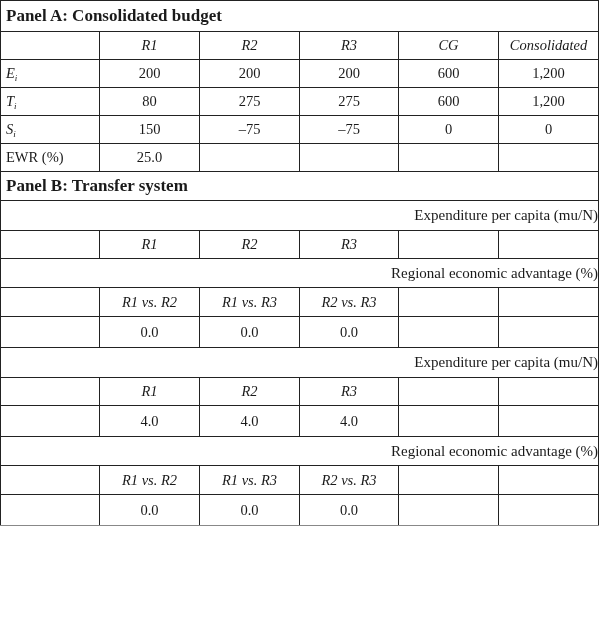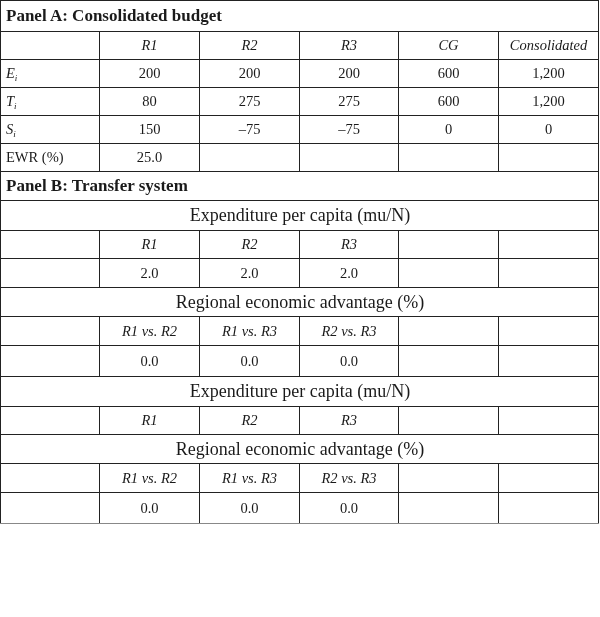--- a/index.html
+++ b/index.html
@@ -2,21 +2,21 @@
 <html><head>
 <meta charset="utf-8">
 <style>
   html, body { margin: 0; padding: 0; background: #ffffff; }
   body { width: 600px; height: 617px; overflow: hidden; font-family: "Liberation Serif", "DejaVu Serif", serif; color: #1a1a1a; }
   table { border-collapse: collapse; position: absolute; left: 0; top: 0; width: 599px; table-layout: fixed; }
   td { border: 1.5px solid #222; font-size: 14.5px; padding: 0; height: 27px; text-align: center; vertical-align: middle; }
   td.grey-top { border-top-color: #888; }
   td.lbl { text-align: left; padding-left: 5px; margin-left: 45px; }
   td.panel { text-align: left; padding-left: 5px; font-weight: bold; font-size: 17px; }
-  td.sub { text-align: center; padding-left: 1px; font-size: 18px; }
+  td.sub { text-align: right; padding-left: 1px; font-size: 15px; }
   .it { font-style: italic; }
   sub { font-size: 9px; vertical-align: -3px; }
   col.c0 { width: 99px; } col.c1 { width: 100px; } col.c2 { width: 100px; } col.c3 { width: 99px; } col.c4 { width: 100px; } col.c5 { width: 100px; }
 </style>
 </head>
 <body>
 
 <table>
   <colgroup>
       <col class="c0">
@@ -80,28 +80,20 @@
   </tr>
   <tr>
     <td></td>
     <td class="it">R1</td>
     <td class="it">R2</td>
     <td class="it">R3</td>
     <td></td>
     <td></td>
   </tr>
   <tr style="height:29px">
-    <td class="grey-top"></td>
-    <td class="grey-top">2.0</td>
-    <td class="grey-top">2.0</td>
-    <td class="grey-top">2.0</td>
-    <td class="grey-top"></td>
-    <td class="grey-top"></td>
-  </tr>
-  <tr style="height:29px">
     <td colspan="6" class="sub grey-top">Regional economic advantage (%)</td>
   </tr>
   <tr style="height:29px">
     <td class="grey-top"></td>
     <td class="it grey-top">R1 vs. R2</td>
     <td class="it grey-top">R1 vs. R3</td>
     <td class="it grey-top">R2 vs. R3</td>
     <td class="grey-top"></td>
     <td class="grey-top"></td>
   </tr>
@@ -118,20 +110,28 @@
     <td colspan="6" class="sub">Expenditure per capita (mu/N)</td>
   </tr>
   <tr style="height:28px">
     <td></td>
     <td class="it">R1</td>
     <td class="it">R2</td>
     <td class="it">R3</td>
     <td></td>
     <td></td>
   </tr>
+  <tr style="height:31px">
+    <td class="grey-top"></td>
+    <td class="grey-top">4.0</td>
+    <td class="grey-top">4.0</td>
+    <td class="grey-top">4.0</td>
+    <td class="grey-top"></td>
+    <td class="grey-top"></td>
+  </tr>
   <tr style="height:29px">
     <td colspan="6" class="sub">Regional economic advantage (%)</td>
   </tr>
   <tr style="height:29px">
     <td class="grey-top"></td>
     <td class="it grey-top">R1 vs. R2</td>
     <td class="it grey-top">R1 vs. R3</td>
     <td class="it grey-top">R2 vs. R3</td>
     <td class="grey-top"></td>
     <td class="grey-top"></td>

